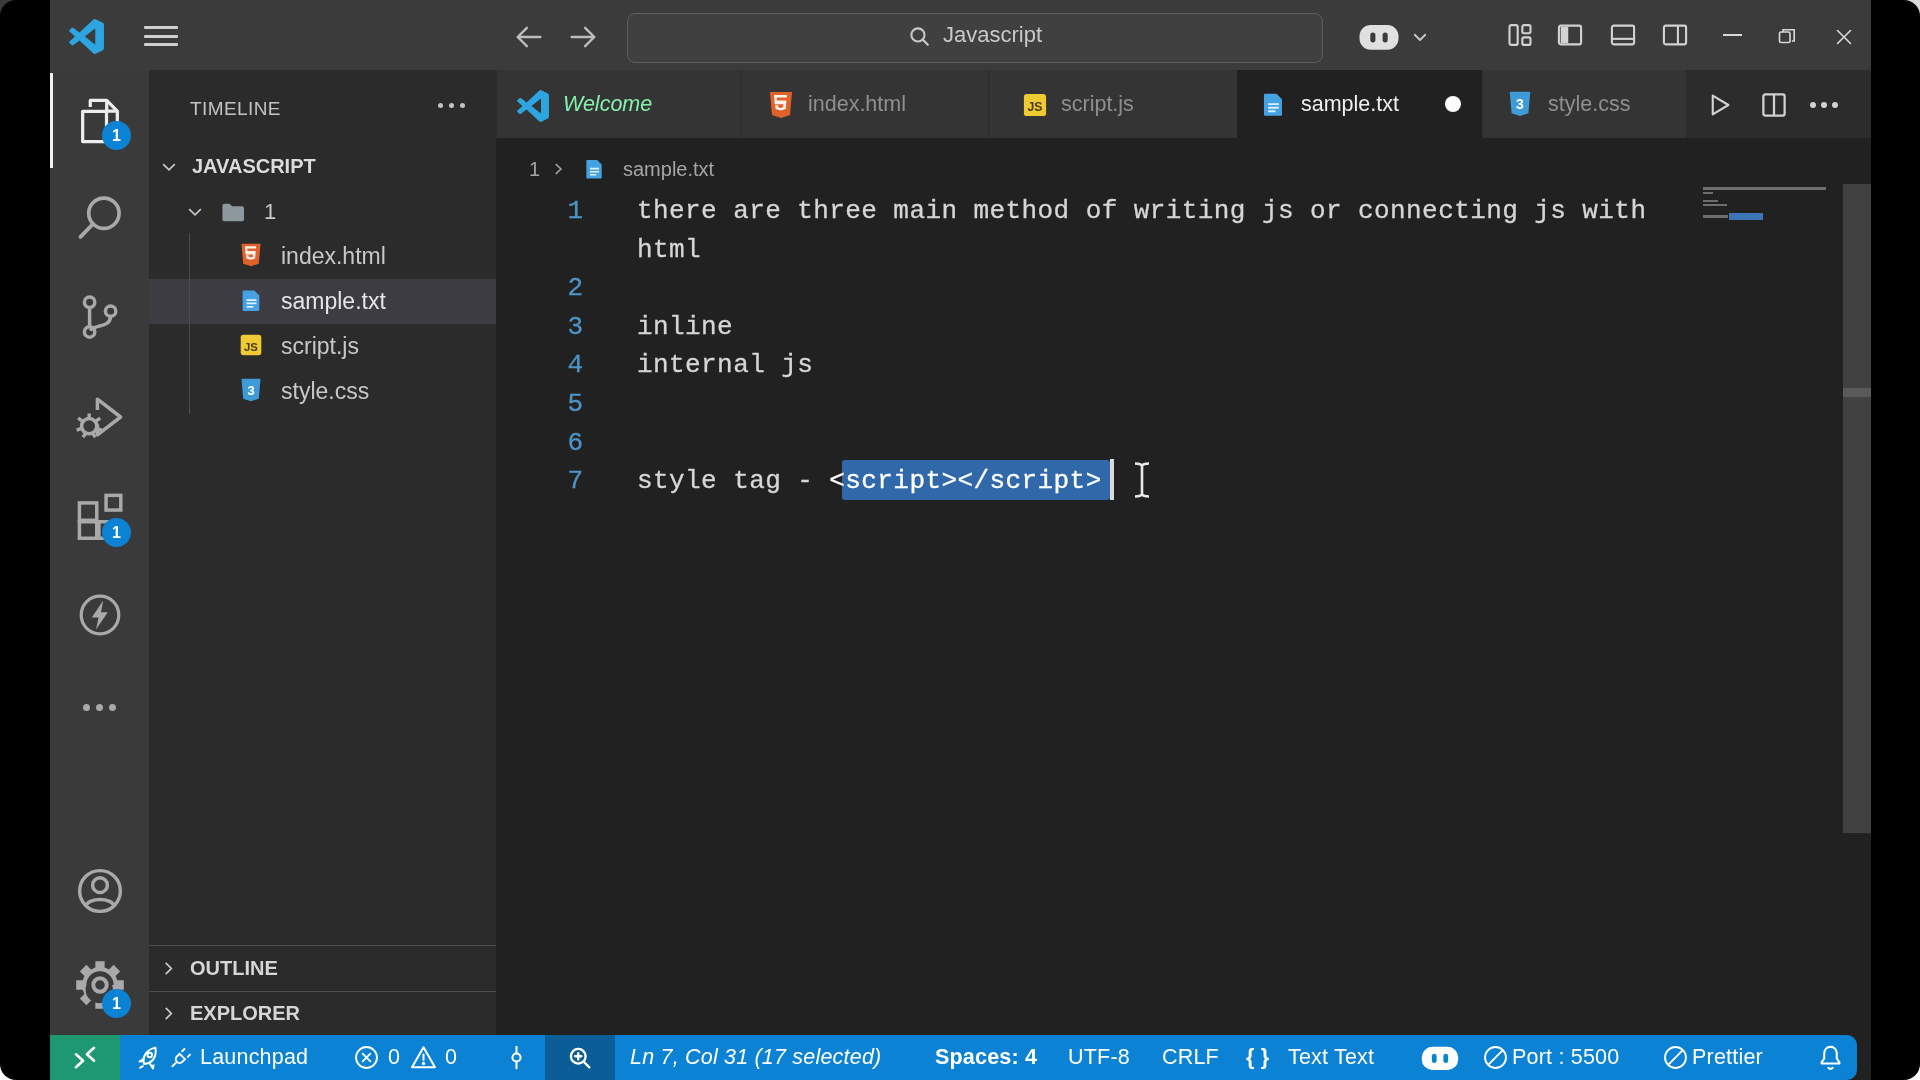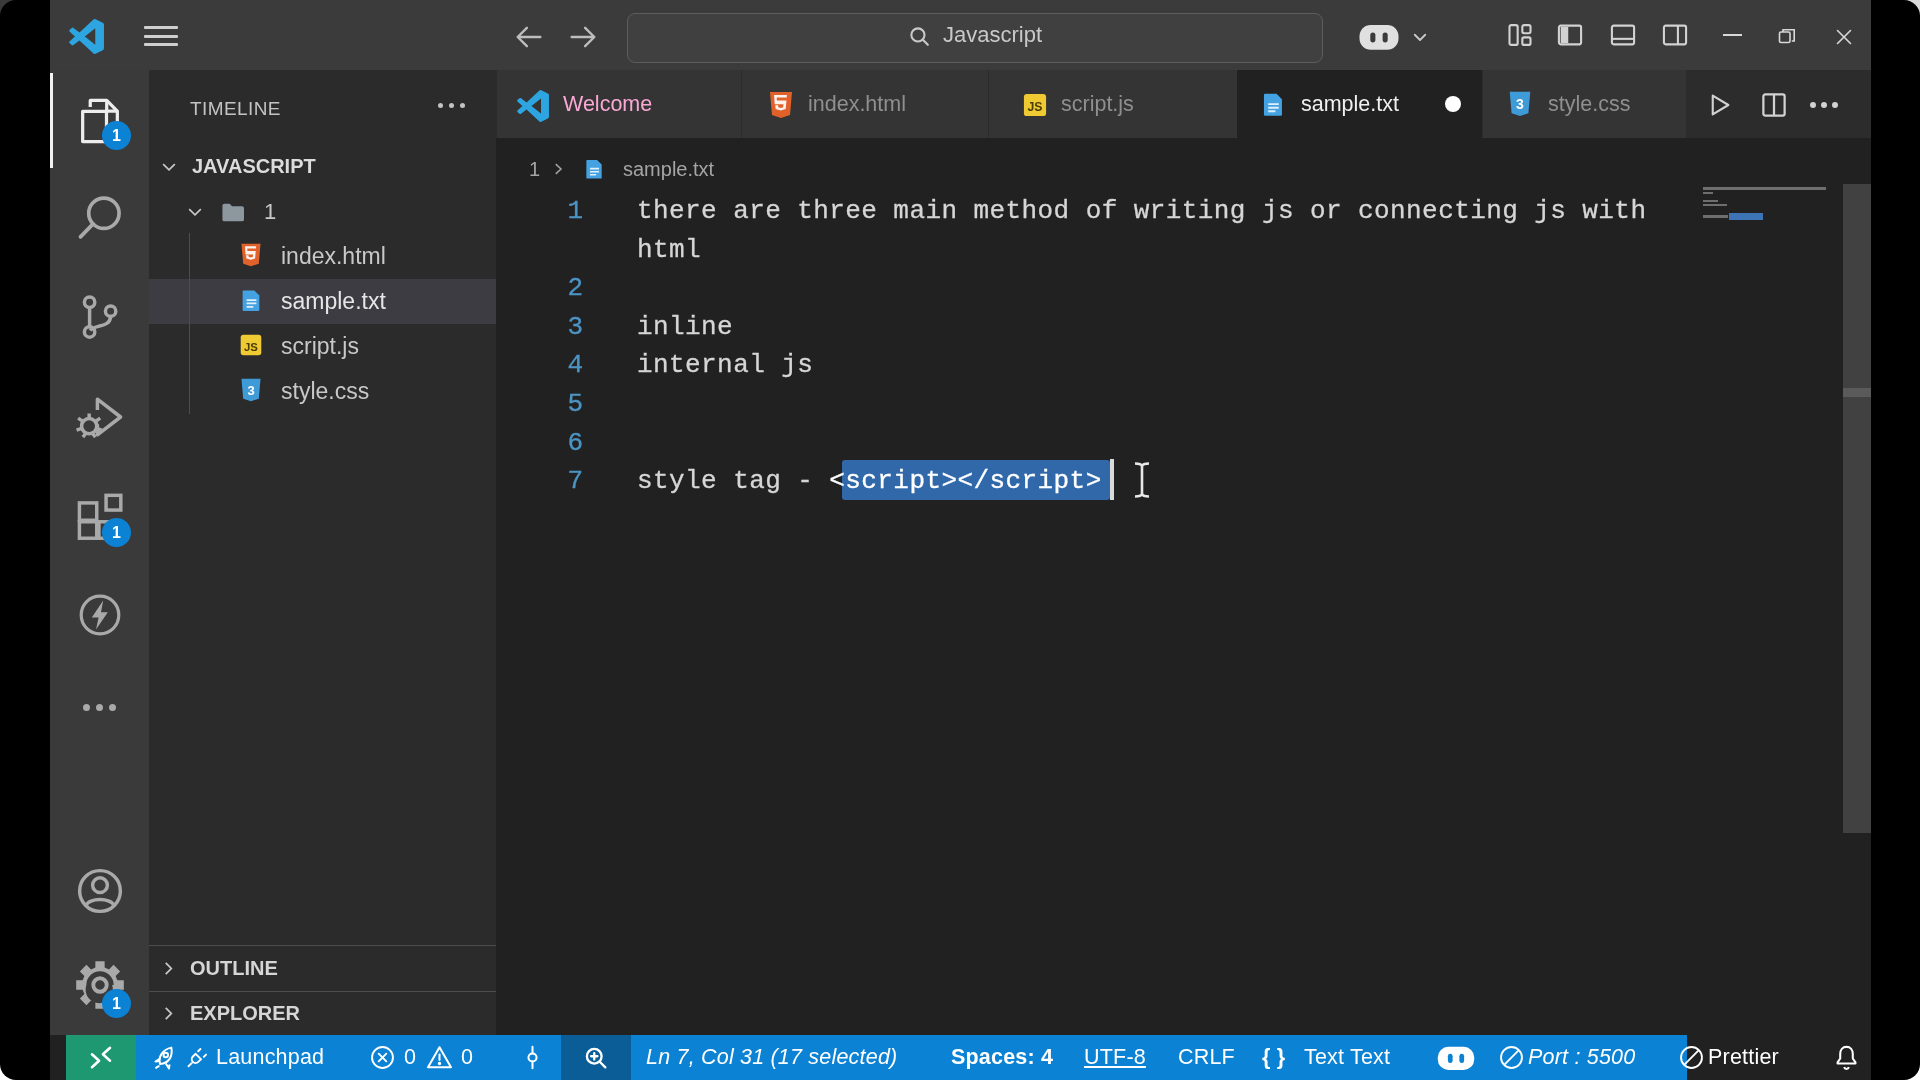--- a/index.html
+++ b/index.html
@@ -190,21 +190,21 @@
   <div class="ab" id="tabbar" style="left:446px;top:70px;width:1375px;height:68px;background:#2c2c2d;">
     <div class="ab" style="left:1px;top:0;width:244px;height:68px;background:#343435;"></div>
     <div class="ab" style="left:246px;top:0;width:246px;height:68px;background:#343435;"></div>
     <div class="ab" style="left:493px;top:0;width:248px;height:68px;background:#343435;"></div>
     <div class="ab" style="left:741px;top:0;width:245px;height:68px;background:#212121;"></div>
     <div class="ab" style="left:987px;top:0;width:203px;height:68px;background:#343435;"></div>
 
     <svg class="ab" style="left:21px;top:20px;" width="32" height="32" viewBox="0 0 100 100">
       <path fill="#2da5e0" d="M96.5 10.7L76 .8a6 6 0 0 0-6.8 1.2L29.9 38.7 12.7 25.6a4 4 0 0 0-5.1.2L2.1 30.8a4 4 0 0 0 0 5.9L17 50 2.1 63.3a4 4 0 0 0 0 5.9l5.5 5a4 4 0 0 0 5.1.2l17.2-13.1 39.3 36.7a6 6 0 0 0 6.8 1.2l20.5-9.9a6 6 0 0 0 3.4-5.4V16.1a6 6 0 0 0-3.4-5.4zM75 73.3L45.2 50 75 26.7v46.6z"></path>
     </svg>
-    <div class="ab" style="left:67px;top:0;height:68px;line-height:68px;font-size:21.5px;color:#f9a8d4;">Welcome</div>
+    <div class="ab" style="left:67px;top:0;height:68px;line-height:68px;font-size:21.5px;font-style:italic;color:#86efac;">Welcome</div>
 
     <svg class="ab" style="left:270px;top:19px;" width="30" height="32" viewBox="0 0 24 24">
       <path fill="#e0622a" d="M3.2 1.5h17.6L19.2 20 12 22.3 4.8 20z"></path>
       <path fill="#fff" opacity=".92" d="M16.9 6.2H8.7l.2 2.3h7.8l-.6 7-4.1 1.3-4.1-1.3-.3-3h2.3l.15 1.5 2 .6 2-.6.2-2.3H7.1L6.6 4h10.5z" transform="scale(0.98)"></path>
     </svg>
     <div class="ab" style="left:312px;top:0;height:68px;line-height:68px;font-size:21.5px;color:#8f8f8f;">index.html</div>
 
     <svg class="ab" style="left:525px;top:21px;" width="28" height="28" viewBox="0 0 24 24">
       <rect x="2.5" y="2.5" width="19" height="19" rx="2.5" fill="#f0ca32"></rect>
       <text x="12" y="17.5" font-family="Liberation Sans" font-size="10.5" font-weight="bold" fill="#4a3c00" text-anchor="middle">JS</text>
@@ -273,21 +273,21 @@
     <div class="ab" style="left:1207px;top:53.5px;width:10px;height:2.5px;background:#6e6e6e;"></div>
     <div class="ab" style="left:1207px;top:61.5px;width:15px;height:2.5px;background:#6e6e6e;"></div>
     <div class="ab" style="left:1207px;top:65.7px;width:24px;height:2.5px;background:#6e6e6e;"></div>
     <div class="ab" style="left:1207px;top:77px;width:25px;height:2.5px;background:#6e6e6e;"></div>
     <div class="ab" style="left:1233px;top:74.5px;width:34px;height:7px;background:#3d74b5;"></div>
 
     <div class="ab" style="left:1347px;top:46px;width:28px;height:649px;background:#414141;"></div>
     <div class="ab" style="left:1347px;top:250px;width:28px;height:9px;background:#5a5a5a;"></div>
   </div>
 
-  <div class="ab" id="statusbar" style="left:16px;top:1035px;width:1621px;height:45px;background:#0c82d4;color:#fff;font-size:21.5px;letter-spacing:0.2px;">
+  <div class="ab" id="statusbar" style="left:0;top:1035px;width:1807px;height:45px;background:#0c82d4;color:#fff;font-size:21.5px;letter-spacing:0.2px;border-radius:10px;">
     <div class="ab" id="remoteblock" style="left:0;top:0;width:70px;height:45px;background:#1d9870;"></div>
     <svg class="ab" style="left:19px;top:7px;" width="32" height="31" viewBox="0 0 24 24" fill="none" stroke="#fff" stroke-width="2" stroke-linecap="round" stroke-linejoin="round">
           <path d="M5 9.5l5.5 5L5 19.5M19 4.5l-5.5 5 5.5 5"></path>
         </svg>
 
     <svg class="ab" style="left:85px;top:8px;" width="30" height="30" viewBox="0 0 24 24" fill="none" stroke="#fff" stroke-width="1.6" stroke-linejoin="round">
       <path d="M7.2 16.8C5.6 11.2 9.2 5.2 16.3 3.7c1.2 7.1-1.9 12.5-9.1 13.1z"></path>
           <circle cx="11.8" cy="9.5" r="1.8"></circle>
           <path d="M7.6 12.2l-4 2.6 3.2-.4M11.8 16.4l2.6 4 .4-3.2M3.6 20.4c.9-1.2 1.8-1.7 3.2-2"></path>
     </svg>
@@ -310,34 +310,34 @@
           <path d="M12 2.5v6M12 15.5v6" stroke-linecap="round"></path>
           <circle cx="12" cy="12" r="3.6"></circle>
         </svg>
     <div class="ab" style="left:495px;top:0;width:70px;height:45px;background:#0a5d97;"></div>
     <svg class="ab" style="left:516px;top:9px;" width="28" height="28" viewBox="0 0 24 24" fill="none" stroke="#fff" stroke-width="2">
           <circle cx="10.5" cy="10.5" r="6.3"></circle>
           <path d="M15.2 15.2L20 20M10.5 7.8v5.4M7.8 10.5h5.4" stroke-linecap="round"></path>
         </svg>
     <div class="ab" style="left:580px;top:0;height:45px;line-height:45px;font-style:italic;">Ln 7, Col 31 (17 selected)</div>
     <div class="ab" style="left:885px;top:0;height:45px;line-height:45px;font-weight:bold;">Spaces: 4</div>
-    <div class="ab" style="left:1018px;top:0;height:45px;line-height:45px;text-decoration:underline;">UTF-8</div>
+    <div class="ab" style="left:1018px;top:0;height:45px;line-height:45px;">UTF-8</div>
     <div class="ab" style="left:1112px;top:0;height:45px;line-height:45px;">CRLF</div>
     <div class="ab" style="left:1196px;top:0;height:45px;line-height:45px;font-weight:700;">{ }</div>
     <div class="ab" style="left:1238px;top:0;height:45px;line-height:45px;">Text Text</div>
     <svg class="ab" style="left:1370px;top:9px;" width="40" height="28" viewBox="0 0 28 20">
       <rect x="1" y="2" width="26" height="16.5" rx="7.5" fill="#fff"></rect>
       <rect x="8.2" y="7" width="3.4" height="6.6" rx="1.7" fill="#0c82d4"></rect>
       <rect x="16.4" y="7" width="3.4" height="6.6" rx="1.7" fill="#0c82d4"></rect>
     </svg>
     <svg class="ab" style="left:1432px;top:9px;" width="27" height="27" viewBox="0 0 24 24" fill="none" stroke="#fff" stroke-width="1.7">
           <circle cx="12" cy="12" r="9.3"></circle>
           <path d="M5.5 18.5l13-13"></path>
         </svg>
-    <div class="ab" style="left:1462px;top:0;height:45px;line-height:45px;font-style:italic;">Port : 5500</div>
+    <div class="ab" style="left:1462px;top:0;height:45px;line-height:45px;">Port : 5500</div>
     <svg class="ab" style="left:1612px;top:9px;" width="27" height="27" viewBox="0 0 24 24" fill="none" stroke="#fff" stroke-width="1.7">
           <circle cx="12" cy="12" r="9.3"></circle>
           <path d="M5.5 18.5l13-13"></path>
         </svg>
     <div class="ab" style="left:1642px;top:0;height:45px;line-height:45px;">Prettier</div>
     <svg class="ab" style="left:1766px;top:8px;" width="29" height="29" viewBox="0 0 24 24" fill="none" stroke="#fff" stroke-width="1.7" stroke-linejoin="round">
       <path d="M12 3.2c-3.3 0-5.2 2.4-5.2 5.8v3.8L4.6 16v1h14.8v-1l-2.2-3.2V9c0-3.4-1.9-5.8-5.2-5.8z"></path>
           <path d="M10 20a2.1 2.1 0 0 0 4 0"></path>
     </svg>
   </div>

